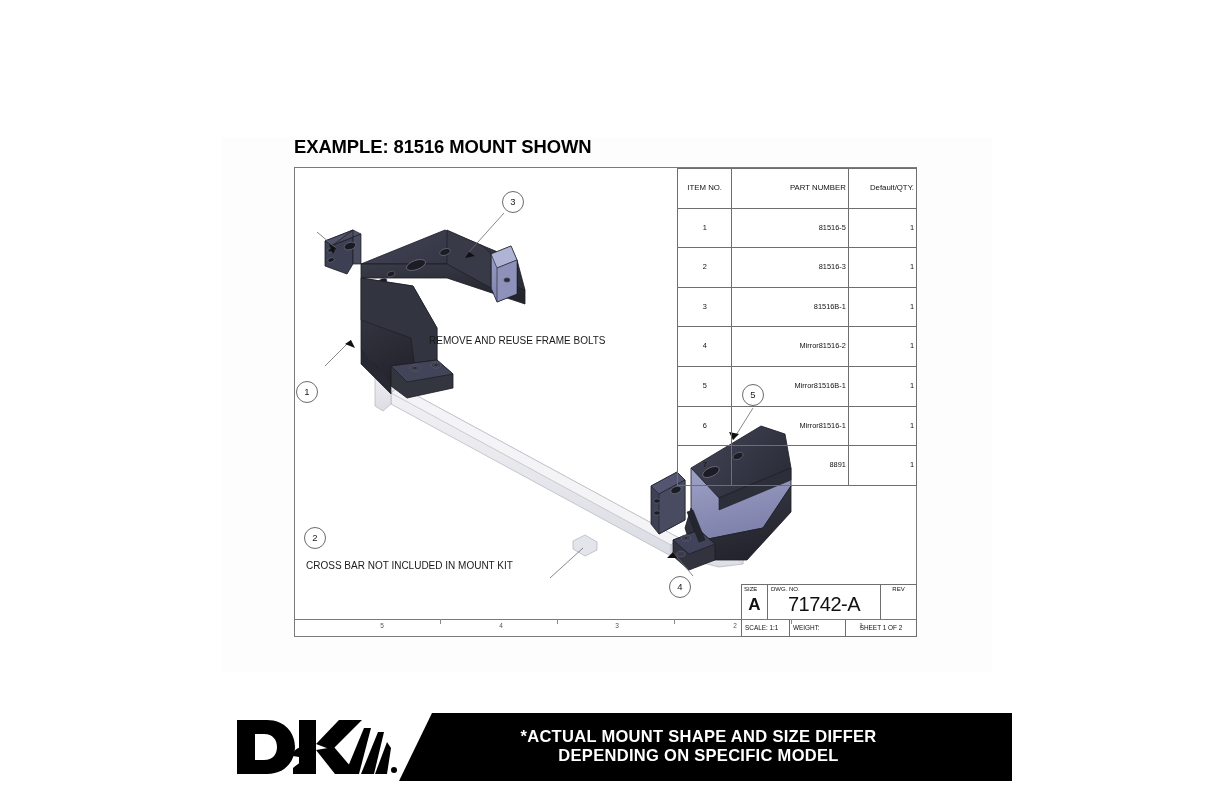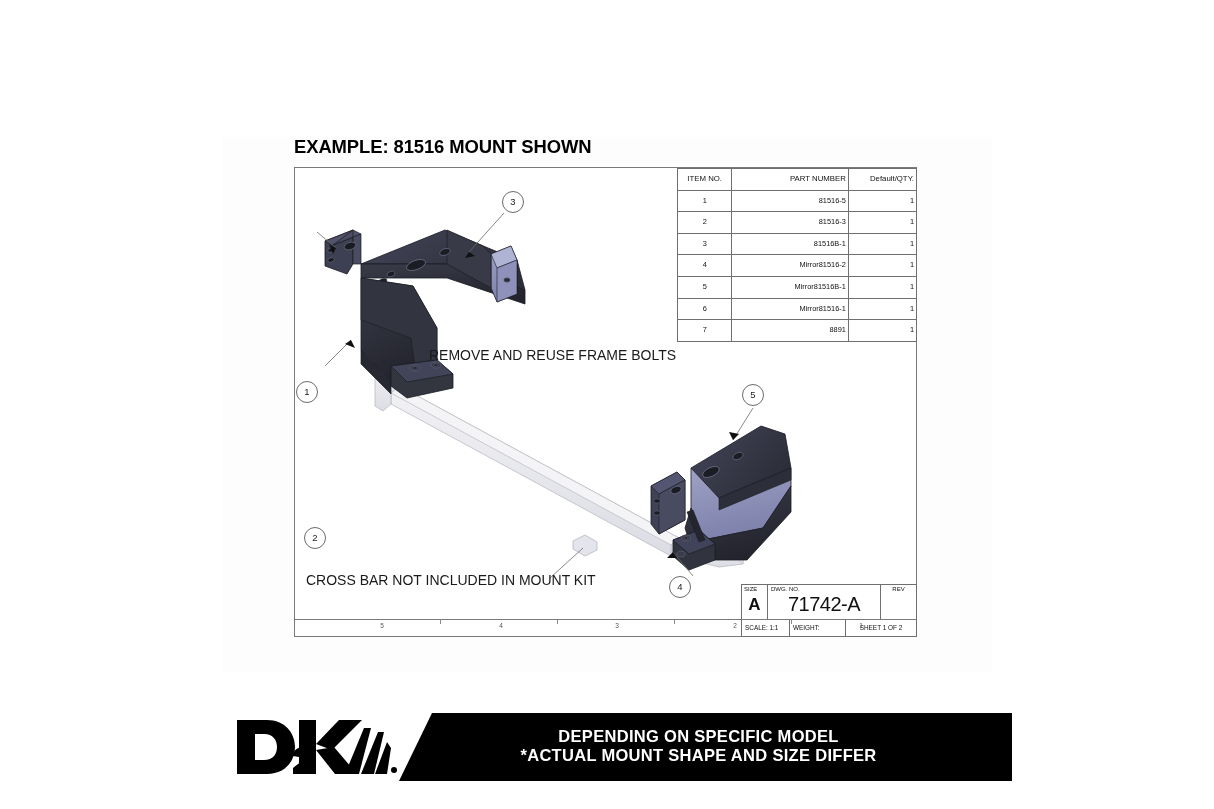--- a/index.html
+++ b/index.html
@@ -33,21 +33,21 @@
     border:1px solid #7a7a7a;background:#ffffff;box-sizing:border-box;
   }
 
   
   .bom{
     position:absolute;left:382px;top:0px;width:240px;
     border-collapse:collapse;font-size:7.4px;color:#111;
     font-family:"Liberation Sans", sans-serif;
   }
   .bom td,.bom th{
-    border:1px solid #6f6f6f;padding:5px 2px;height:10.6px;line-height:10.6px;
+    border:1px solid #6f6f6f;padding:14px 2px;height:10.6px;line-height:10.6px;
     font-weight:normal;
   }
   .bom th{text-align:center;font-size:7.8px;}
   .bom .c-item{width:54px;text-align:center;}
   .bom .c-part{width:120px;text-align:right;padding-left:3px;}
   .bom .c-qty{width:66px;text-align:right;}
 
   
   .tblock{
     position:absolute;right:-1px;bottom:-1px;width:176px;height:53px;
@@ -96,23 +96,22 @@
   .zrow{position:absolute;left:0;right:0;bottom:0;height:17px;}
   .zline{position:absolute;left:0;right:0;top:0;height:1px;background:#7a7a7a;}
   .znum{
     position:absolute;top:3px;font-size:6.5px;color:#555;
     transform:translateX(-50%);
   }
   .ztick{position:absolute;top:0;width:1px;height:5px;background:#8a8a8a;}
 
   
   .anno{
-    position:absolute;font-size:14px;color:#1a1a1a;white-space:nowrap;
-    font-family:"Liberation Sans", sans-serif;
-    margin-top:12px;
+    position:absolute;font-size:10px;color:#1a1a1a;white-space:nowrap;
+    font-family:"Liberation Sans", sans-serif;
   }
 
   
   .balloon{
     position:absolute;width:22px;height:22px;border:1px solid #6b6b6b;
     border-radius:50%;background:#fff;box-sizing:border-box;
     font-size:9.5px;line-height:20px;text-align:center;color:#222;
   }
 
   
@@ -381,20 +380,20 @@
                C66 53 72 50 72 46 C72 44 71 43 69 43 C67 43 66 45 66 47 Z" fill="#000"></path>
 
       <path d="M112 64 L131 18 L138 18 L126 64 Z" fill="#000"></path>
       <path d="M128 64 L145 22 L151 22 L141 64 Z" fill="#000"></path>
       <path d="M142 64 L154 32 L158 38 L154 64 Z" fill="#000"></path>
       <circle cx="161" cy="60" r="3" fill="#000"></circle>
     </svg>
 
     <div class="banner">
       <div class="bt">
+        <div>*ACTUAL MOUNT SHAPE AND SIZE DIFFER</div>
         <div>DEPENDING ON SPECIFIC MODEL</div>
-        <div>*ACTUAL MOUNT SHAPE AND SIZE DIFFER</div>
       </div>
     </div>
 
   </div>
 
 </div>
 
 </body></html>

